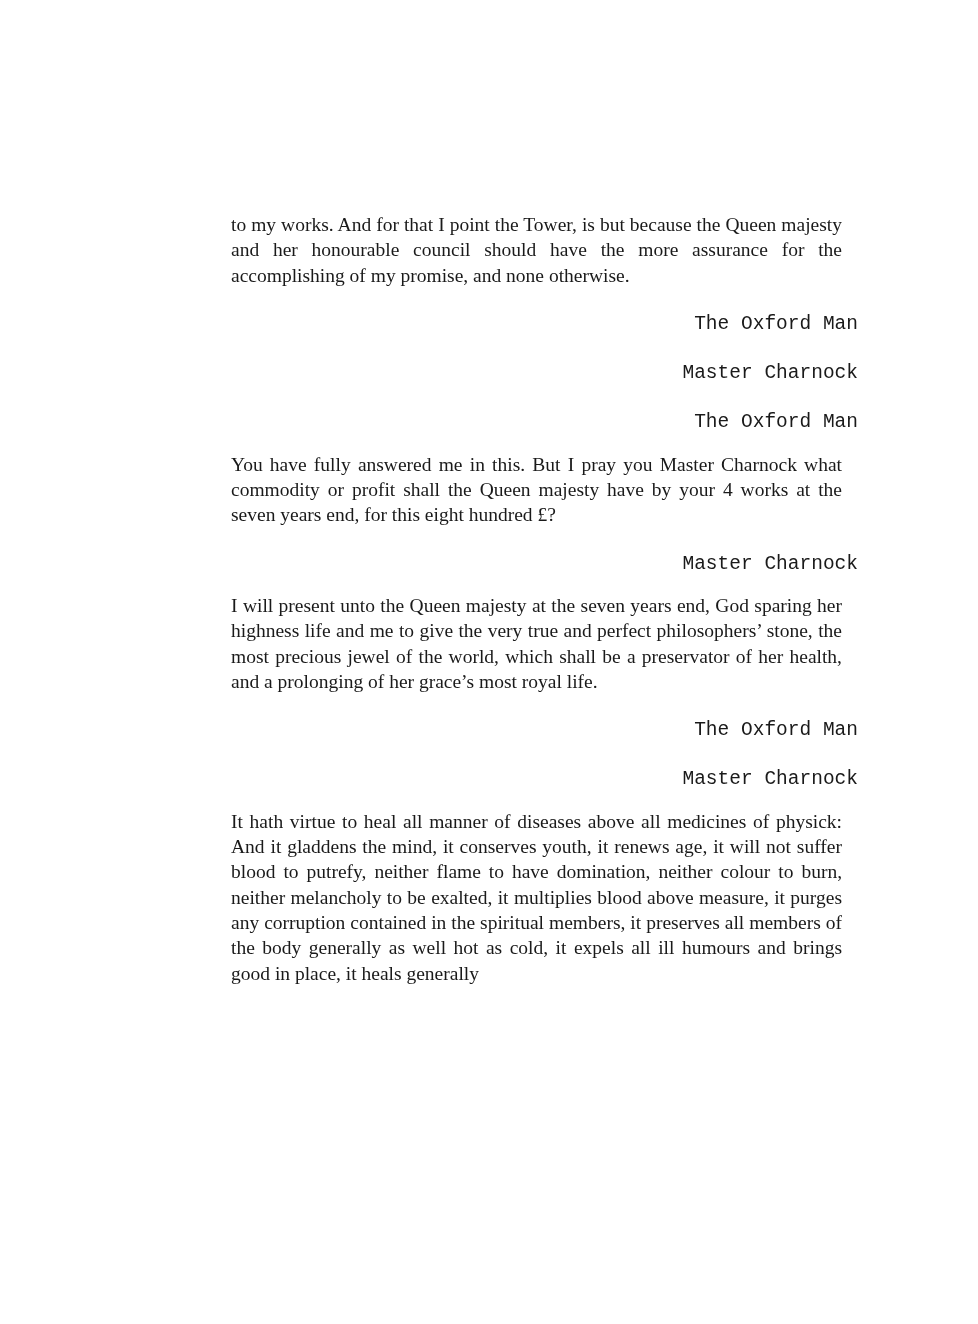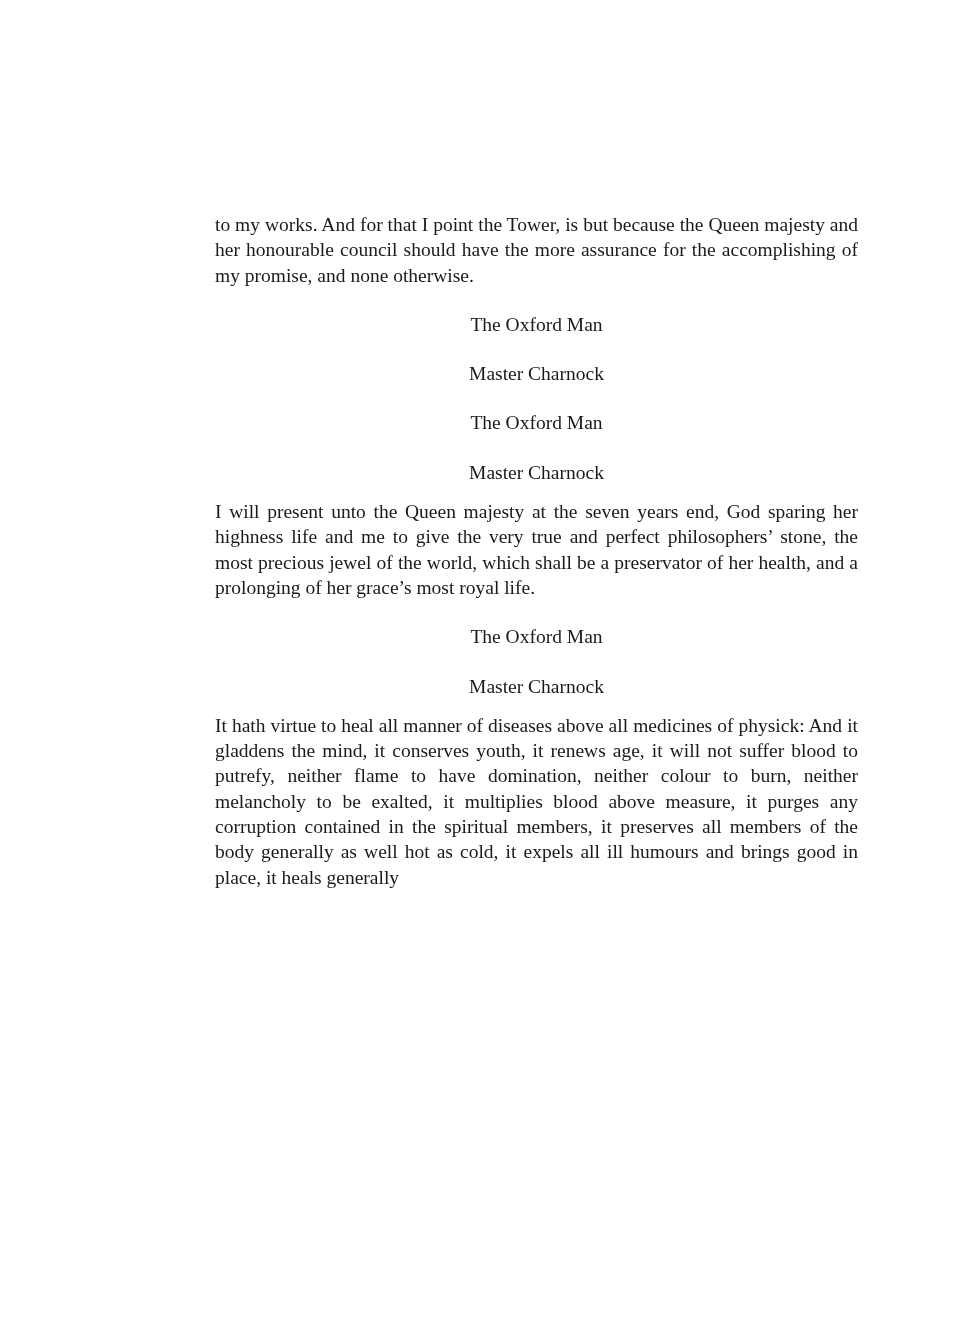--- a/index.html
+++ b/index.html
@@ -18,44 +18,46 @@
     position: absolute;
     left: 215px;
     top: 212px;
     width: 643px;
     font-family: "Liberation Serif", "DejaVu Serif", serif;
     font-size: 19.5px;
     line-height: 25.3px;
     color: #1a1a1a;
   }
   .content p {
-    margin: 0;
+    margin: 16px;
     text-align: justify;
     text-justify: inter-word;
   }
   .content h2 {
     margin: 24px 0 14px 0;
     font-size: 19.5px;
     line-height: 25.3px;
     font-weight: normal;
-    text-align: center;
+    text-align: right;
     color: #1a1a1a;
+    font-family: Liberation Mono, monospace;
   }
   .content > :first-child {
     margin-top: 0;
   }
 </style>
 </head>
 <body>
 
 <div class="page">
   <div class="content" id="page-content">
       <p>to my works. And for that I point the Tower, is but because the Queen majesty and her honourable council should have the more assurance for the accomplishing of my promise, and none otherwise.</p>
       <h2>The Oxford Man</h2>
       <h2>Master Charnock</h2>
       <h2>The Oxford Man</h2>
+      <p>You have fully answered me in this. But I pray you Master Charnock what commodity or profit shall the Queen majesty have by your 4 works at the seven years end, for this eight hundred £?</p>
       <h2>Master Charnock</h2>
       <p>I will present unto the Queen majesty at the seven years end, God sparing her highness life and me to give the very true and perfect philosophers’ stone, the most precious jewel of the world, which shall be a preservator of her health, and a prolonging of her grace’s most royal life.</p>
       <h2>The Oxford Man</h2>
       <h2>Master Charnock</h2>
       <p>It hath virtue to heal all manner of diseases above all medicines of physick: And it gladdens the mind, it conserves youth, it renews age, it will not suffer blood to putrefy, neither flame to have domination, neither colour to burn, neither melancholy to be exalted, it multiplies blood above measure, it purges any corruption contained in the spiritual members, it preserves all members of the body generally as well hot as cold, it expels all ill humours and brings good in place, it heals generally</p>
     </div>
 </div>
 
 </body></html>

